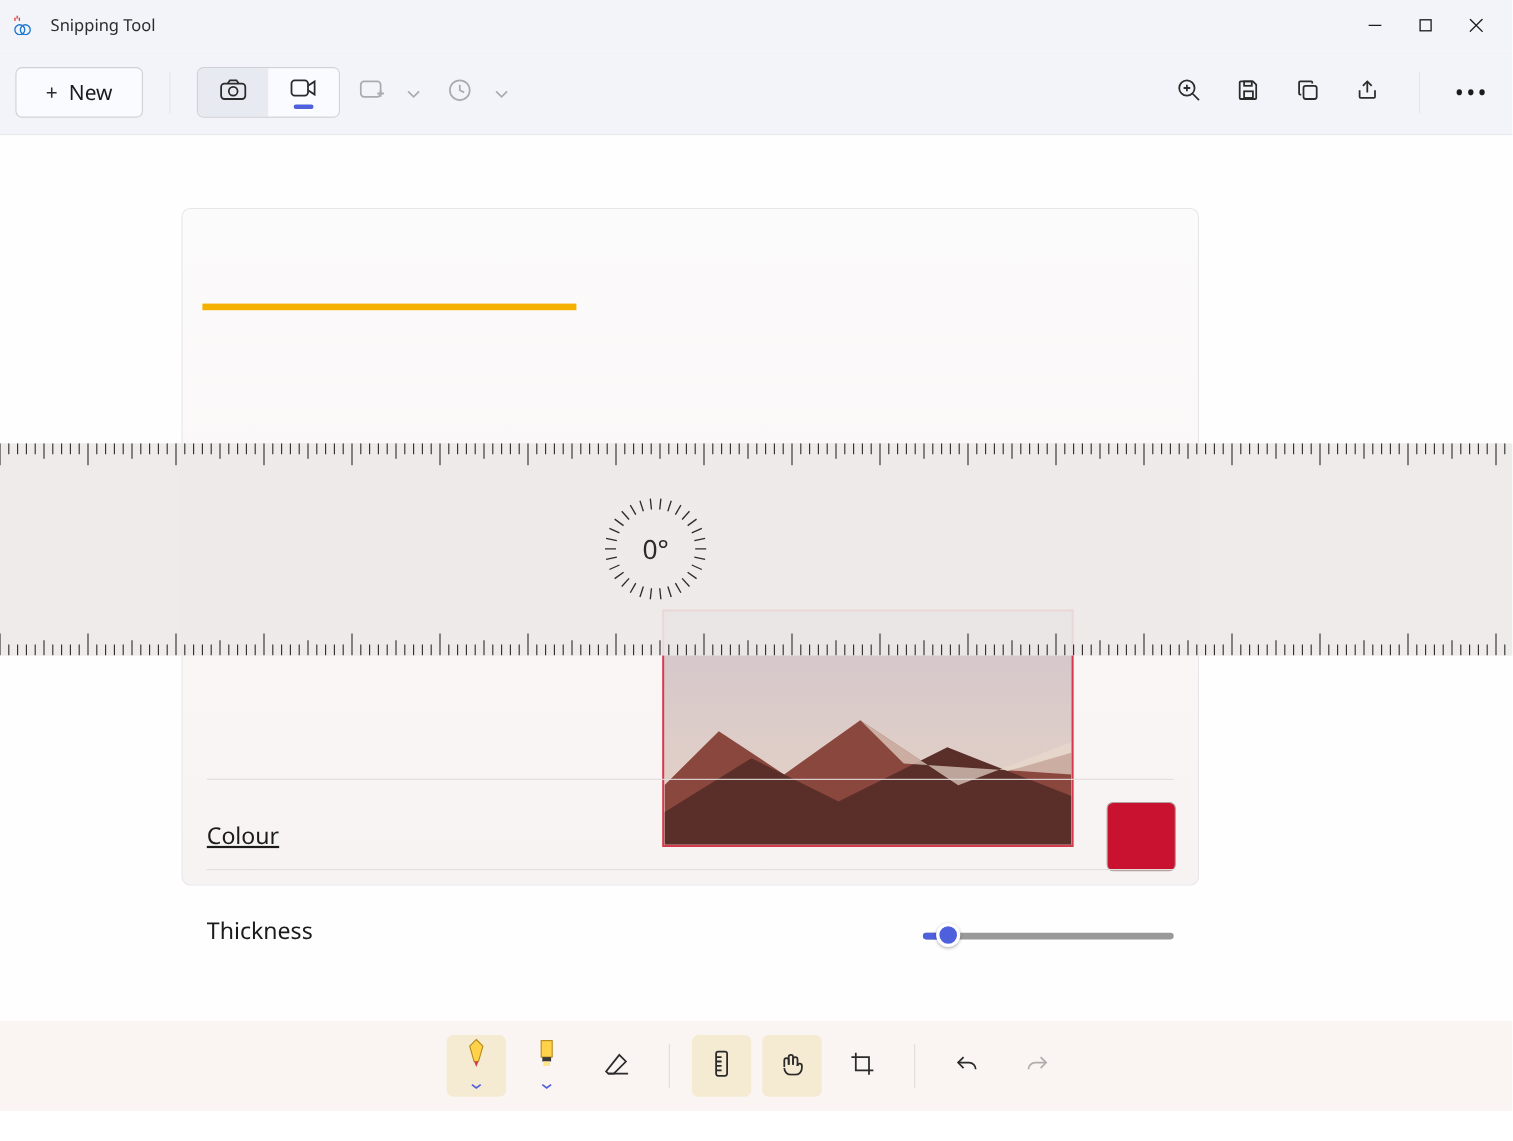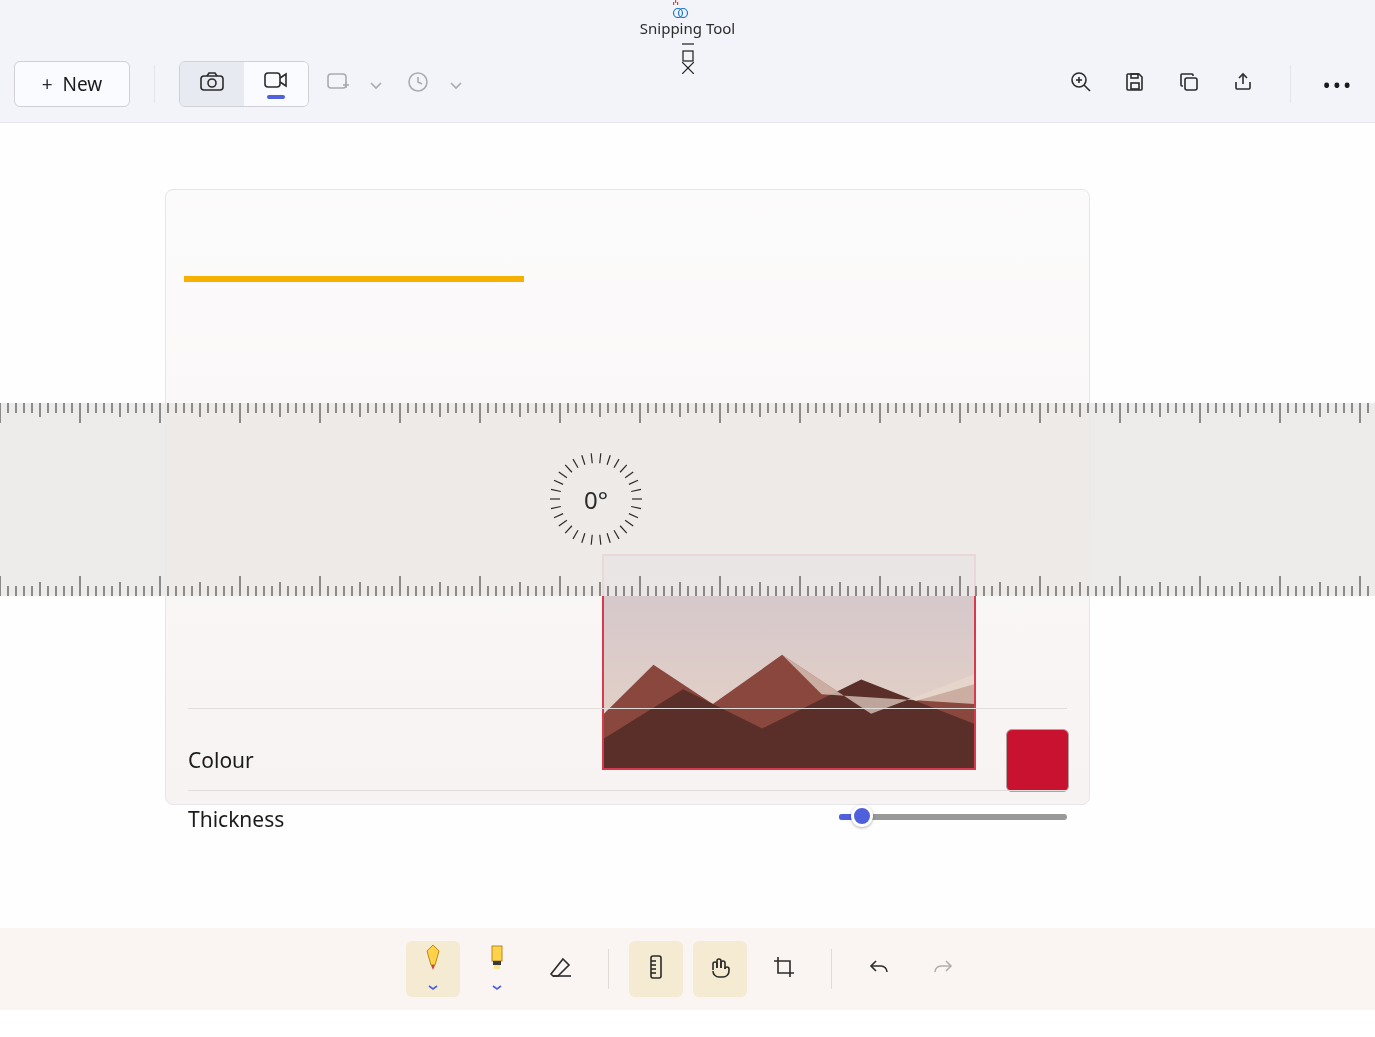--- a/index.html
+++ b/index.html
@@ -1,17 +1,17 @@
 <!DOCTYPE html>
 <html><head>
 <meta charset="utf-8">
 <style>
   * { box-sizing: border-box; }
   html, body { margin:0; padding:0; width:1375px; height:1037px; font-family: "Segoe UI Variable", "Segoe UI", system-ui, sans-serif; background:#fff; color:#1b1b1b; }
-  .titlebar { height:46px; display:flex; align-items:center; padding:0 10px; background:#f3f4f9;flex-direction:column; }
+  .titlebar { height:46px; display:flex; align-items:center; padding:0 10px; background:#f3f4f9; }
   .titlebar .app-ico { width:20px; height:20px; margin-right:16px; display:flex; align-items:center; justify-content:center; }
   .titlebar .title { font-size:15px; color:#2b2b2b; }
   .titlebar .spacer { flex:1; }
   .wctl { width:46px; height:40px; display:flex; align-items:center; justify-content:center; color:#1b1b1b; }
   .wctl svg { stroke:#1b1b1b; }
 
   .toolbar { height:77px; display:flex; align-items:center; padding:0 14px; gap:8px; background:#f3f4f9; border-bottom:1px solid #e6e6ea; }
   .new-btn { height:46px; min-width:116px; display:flex; align-items:center; justify-content:center; gap:10px; border:1px solid #d0d0d6; border-radius:6px; background:#fafbff; font-size:19px; color:#1b1b1b; }
   .new-btn .plus { font-size:19px; color:#2b2b2b; }
   .vsep { width:0; height:38px; border-left:1px solid #e5e6ec; margin:0 16px; }
@@ -34,26 +34,26 @@
   .row1 .spacer { flex:1; }
   .toggle { width:62px; height:30px; border-radius:15px; border:1px solid #7a7a7a; background:#f2f0f1; position:relative; margin-right:18px; }
   .toggle .knob { position:absolute; width:20px; height:20px; border-radius:50%; background:#565658; top:4px; left:6px; }
   .toggle-lbl { font-size:21px; margin-right:36px; }
   .chev-up { width:28px; height:28px; display:flex; align-items:center; justify-content:center; }
   .highlight { position:absolute; left:184px; top:153px; width:340px; height:6px; background:#f6b100; border-radius:0; }
   .preview { position:absolute; left:436px; top:364px; width:374px; height:216px; border:2px solid #d63a4e; background:#e9e1e3; overflow:hidden; }
   .mtn-sky { position:absolute; inset:0; background:linear-gradient(#d2c5cd, #e7d3c4); }
   .mtn { position:absolute; bottom:0; left:0; width:100%; height:58%; }
   .sep-line { position:absolute; left:22px; right:22px; top:518px; height:1px; background:#e1dddb; }
-  .row-col { position:absolute; left:22px; right:20px; top:538px; height:64px; display:flex; align-items:center; }
+  .row-col { position:absolute; left:22px; right:20px; top:538px; height:64px; display:flex; align-items:center;text-decoration:underline; }
   .row-col .lbl { font-size:21px; }
   .row-col .spacer { flex:1; }
   .swatch { width:63px; height:63px; border-radius:6px; border:1px solid #b1a19f; }
   .sep-line2 { position:absolute; left:22px; right:22px; top:600px; height:1px; background:#e1dddb; }
-  .row-th { position:absolute; left:22px; right:22px; top:615px; height:56px; display:flex; align-items:flex-start; }
+  .row-th { position:absolute; left:22px; right:22px; top:615px; height:56px; display:flex; align-items:flex-end; }
   .row-th .lbl { font-size:21px; }
   .row-th .spacer { flex:1; }
   .slider { position:relative; width:228px; height:22px; }
   .slider .track { position:absolute; top:9px; left:0; right:0; height:6px; background:#999; border-radius:3px; }
   .slider .fill { position:absolute; top:9px; left:0; width:20px; height:6px; background:#4f60dc; border-radius:3px; }
   .slider .thumb { position:absolute; top:0; left:12px; width:22px; height:22px; border-radius:50%; background:#4f60dc; border:3px solid #fff; box-shadow:0 1px 3px rgba(0,0,0,.3); }
 
   .ruler { position:absolute; left:0; top:280px; width:100%; height:193px; background:linear-gradient(rgba(236,233,231,.9),rgba(236,233,231,.9)); pointer-events:none; }
   .ruler svg { position:absolute; inset:0; }
   .dial { position:absolute; left:548px; top:48px; width:96px; height:96px; display:flex; align-items:center; justify-content:center; }

